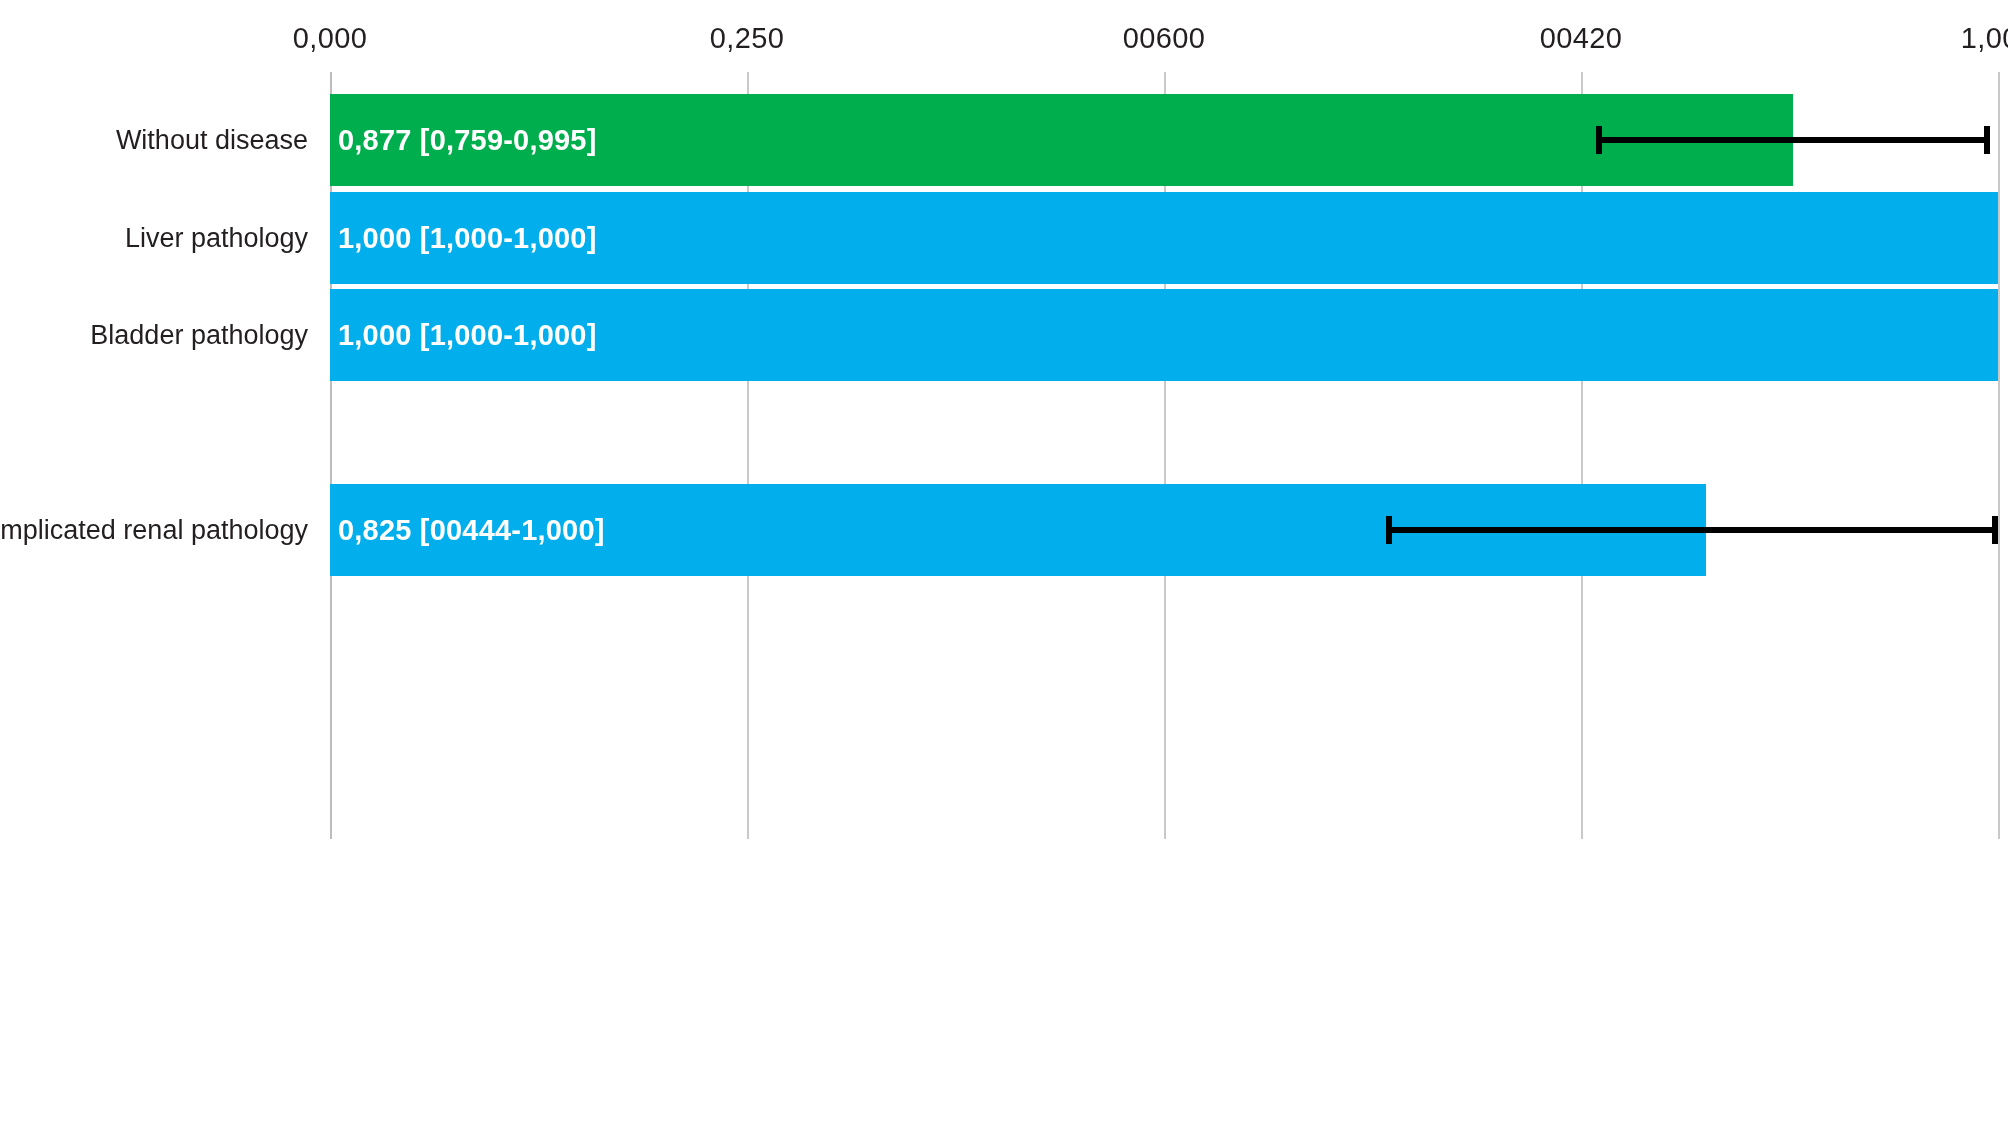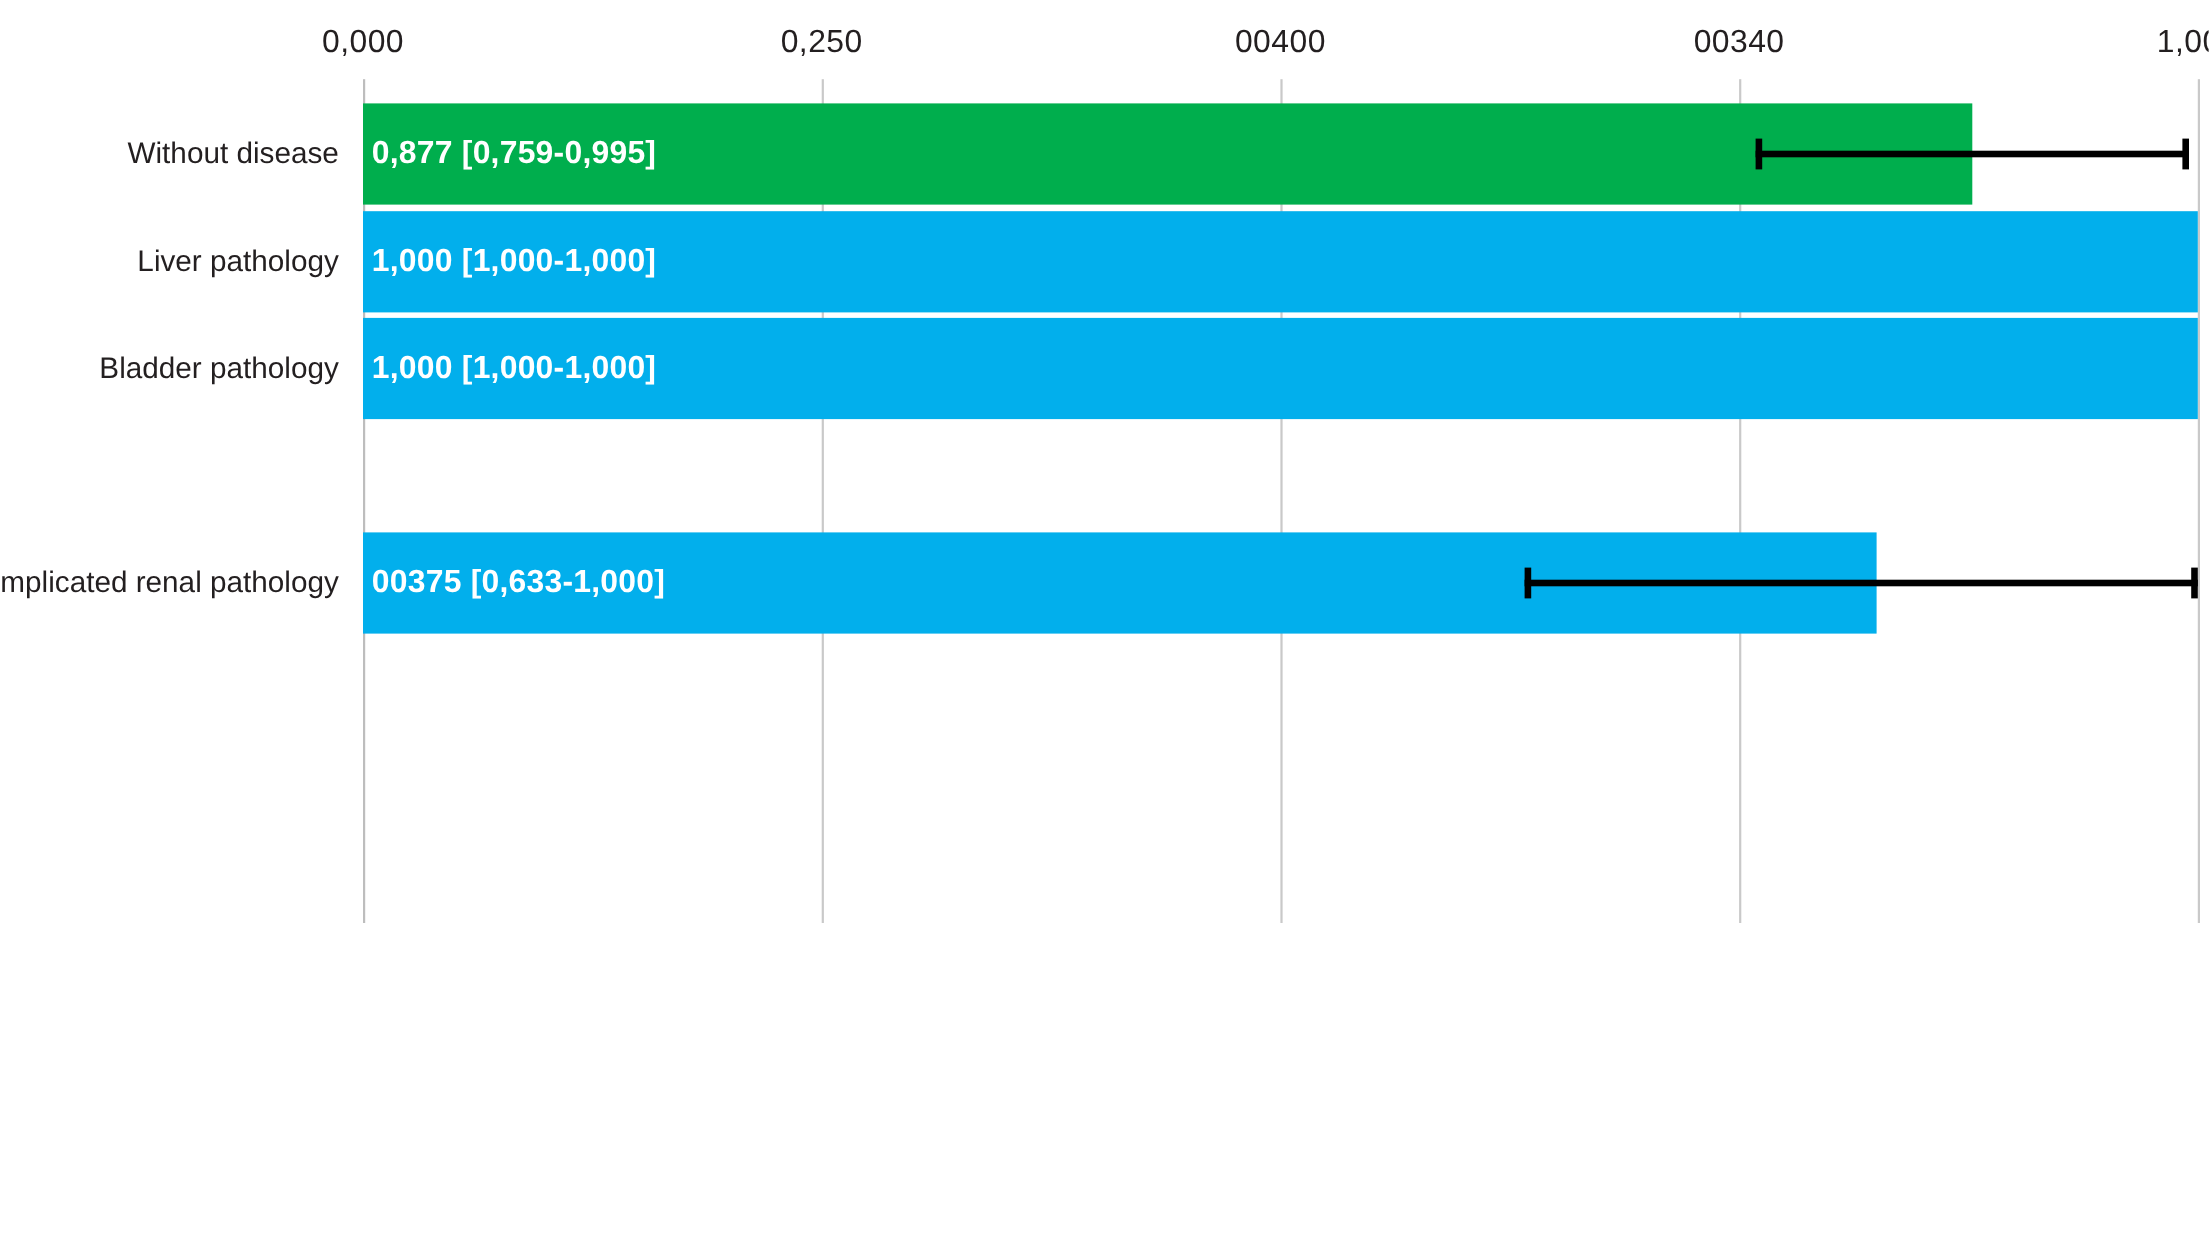--- a/index.html
+++ b/index.html
@@ -140,22 +140,22 @@
   .errorbar .cap.high { right: 0; }
 </style>
 </head>
 <body>
 
 <div id="chart-root">
 
   <div class="axis-labels">
       <span class="axis-tick-label" style="left: 330px;">0,000</span>
       <span class="axis-tick-label" style="left: 747px;">0,250</span>
-      <span class="axis-tick-label" style="left: 1164px;">00400</span>
-      <span class="axis-tick-label" style="left: 1581px;">00340</span>
+      <span class="axis-tick-label" style="left: 1164px;">00600</span>
+      <span class="axis-tick-label" style="left: 1581px;">00420</span>
       <span class="axis-tick-label" style="left: 1998px;">1,000</span>
     </div>
 
   <div class="plot">
     <div class="gridlines">
         <div class="gridline axis-zero" style="left: 0px;"></div>
         <div class="gridline" style="left: 417px;"></div>
         <div class="gridline" style="left: 834px;"></div>
         <div class="gridline" style="left: 1251px;"></div>
         <div class="gridline" style="left: 1668px;"></div>
@@ -177,21 +177,21 @@
           <div class="bar-value">1,000 [1,000-1,000]</div>
         </div>
         <div class="row" style="top: 217px;">
           <div class="row-label">Bladder pathology</div>
           <div class="bar blue" style="width: 1668px; background: rgb(2, 175, 236);"></div>
           <div class="bar-value">1,000 [1,000-1,000]</div>
         </div>
         <div class="row" style="top: 412px;">
           <div class="row-label">Complicated renal pathology</div>
           <div class="bar blue" style="width: 1376.1px; background: rgb(2, 175, 236);"></div>
-          <div class="bar-value">00375 [0,633-1,000]</div>
+          <div class="bar-value">0,825 [00444-1,000]</div>
           <div class="errorbar" style="left: 1055.84px; width: 612.156px;">
             <div class="whisker"></div>
             <div class="cap low"></div>
             <div class="cap high"></div>
           </div>
         </div>
       </div>
   </div>
 
 </div>

